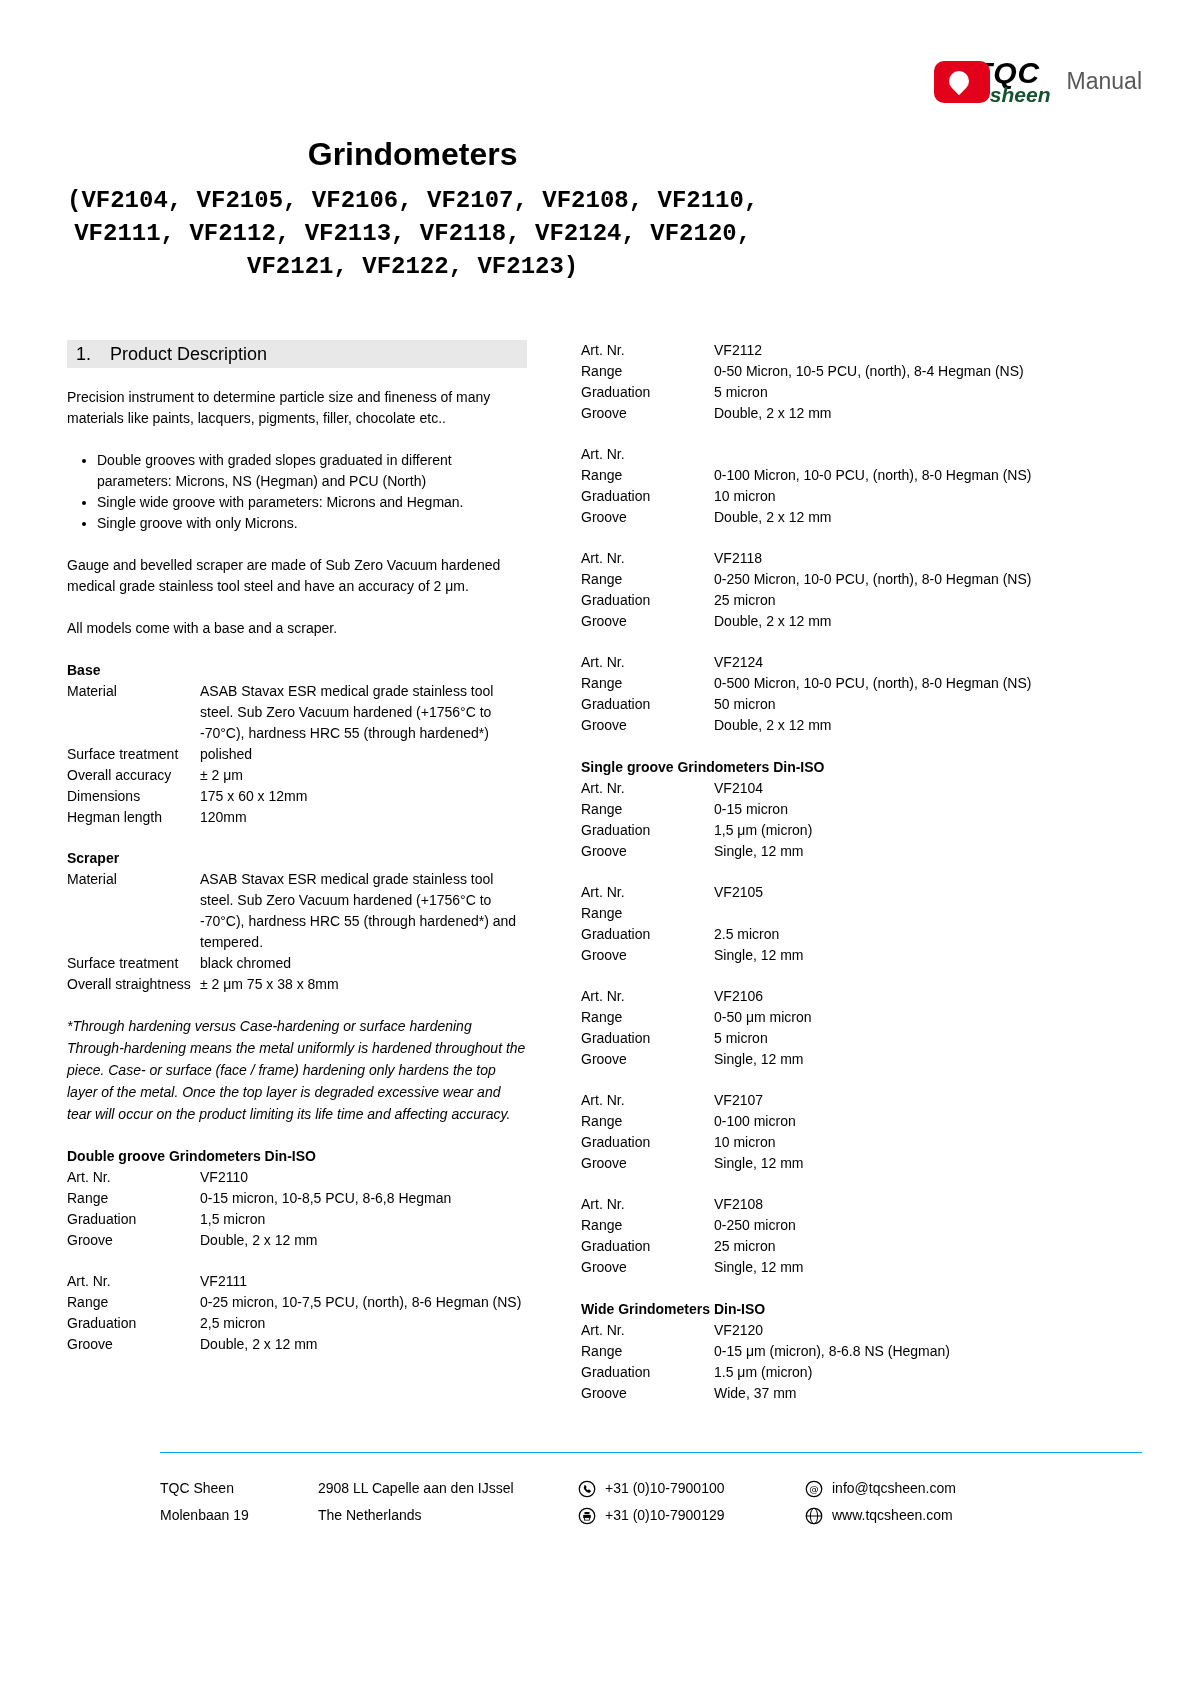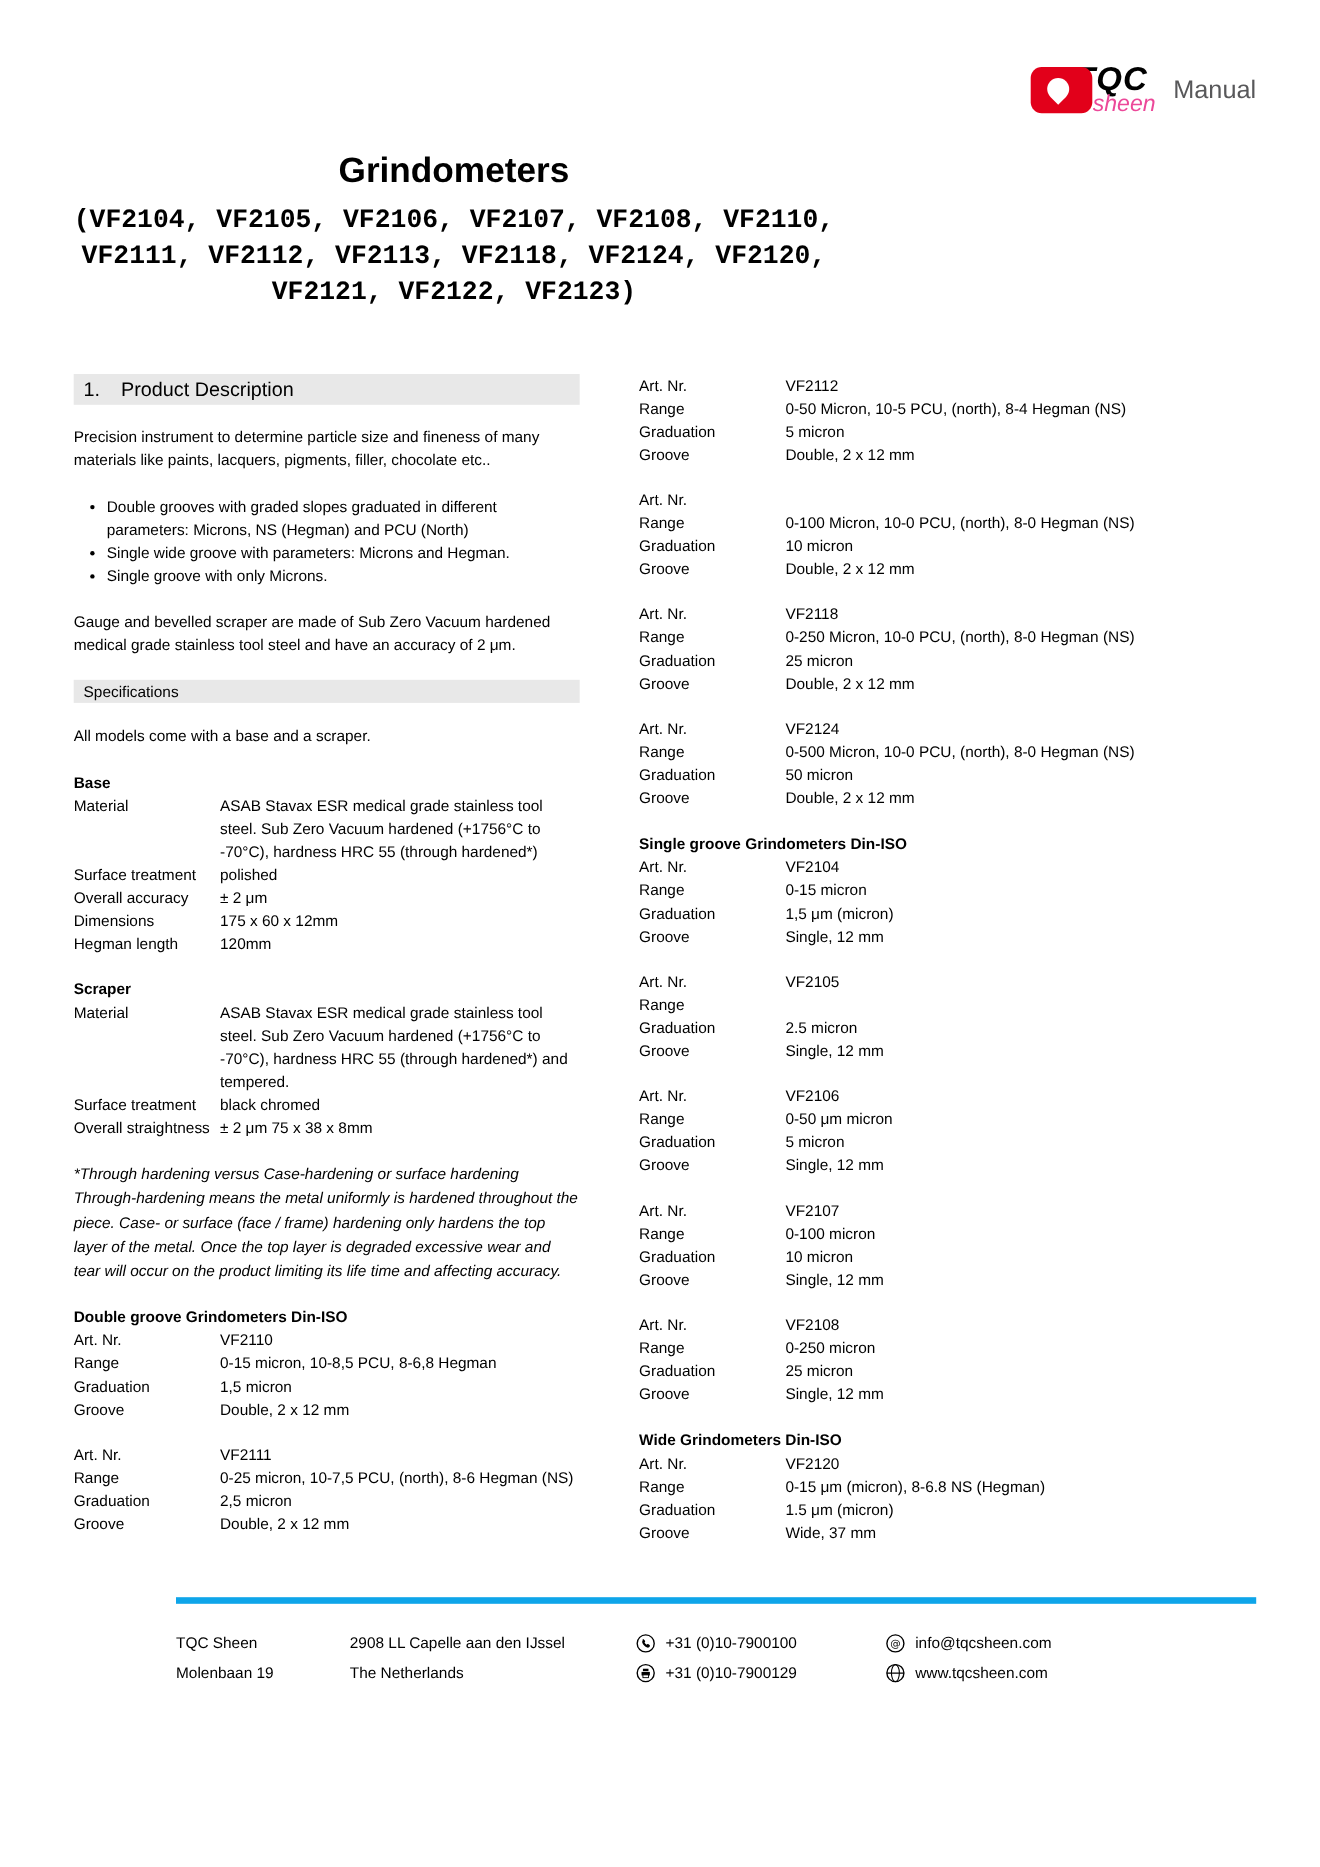--- a/index.html
+++ b/index.html
@@ -11,21 +11,21 @@
 
   
   .header { position:absolute; top:60px; right:58px; display:flex; align-items:center; }
   .logo { display:flex; align-items:center; }
   .logo-mark { width:56px; height:42px; background:#e2001a; border-radius:10px; position:relative; flex:0 0 56px; }
   .logo-comma { position:absolute; left:15px; top:10px; width:20px; height:20px; background:#fff;
     border-radius:50% 50% 0 50%; transform:rotate(45deg); }
   .logo-words { margin-left:-16px; display:flex; flex-direction:column; }
   .logo-tqc { font-size:30px; font-weight:bold; font-style:italic; letter-spacing:1px; line-height:26px; color:#000;
     text-shadow:-2px 0 0 #fff, 2px 0 0 #fff, 0 -2px 0 #fff, 0 2px 0 #fff, -2px -2px 0 #fff, 2px 2px 0 #fff; }
-  .logo-sheen { font-size:21px; font-weight:normal; font-style:italic; color:#ec4899; line-height:17px; margin-left:16px; }
+  .logo-sheen { font-size:21px; font-weight:bold; font-style:italic; color:#14532d; line-height:17px; margin-left:16px; }
   .manual { font-size:23px; color:#58585a; margin-left:16px; }
 
   
   .title-block { position:absolute; top:136px; left:67px;text-align:center; }
   .page-title { font-size:32px; font-weight:bold; margin:0 0 12px 0; line-height:36px; }
   .subtitle-line { font-size:24px; font-weight:bold; line-height:33px;font-family:Liberation Mono, monospace; }
 
   
   .columns { position:absolute; top:340px; left:67px; display:flex; gap:54px; }
   .col-left { width:460px; }
@@ -47,21 +47,21 @@
   .spec-value { flex:1; }
 
   .note { font-style:italic; line-height:22px; margin:20px 0 15px 0; }
 
   .article { margin-bottom:20px; }
   .group-heading { font-weight:bold; line-height:21px; margin:0; }
   .article-group { margin-top:21px; }
   .article-group.first { margin-top:0; }
 
   
-  .footer { position:absolute; left:160px; right:58px; top:1452px; border-top:6px solid #0ea5e9; padding-top:22px; display:flex; }
+  .footer { position:absolute; left:160px; right:58px; top:1452px; border-top:1px solid #0ea5e9; padding-top:22px; display:flex; }
   .f-col { line-height:27px; }
   .f-col1 { width:158px; }
   .f-col2 { width:260px; }
   .f-col3 { width:227px; }
   .f-col4 { flex:1; }
   .icon-line { display:flex; align-items:center; gap:9px; height:27px; }
   .icon { width:18px; height:18px; display:inline-block; }
   .icon svg { width:18px; height:18px; display:block; }
 </style>
 </head>
@@ -101,21 +101,20 @@
 
       <ul class="bullets">
 
         <li>Double grooves with graded slopes graduated in different parameters: Microns, NS (Hegman) and PCU (North)</li>
         <li>Single wide groove with parameters: Microns and Hegman.</li>
         <li>Single groove with only  Microns.</li>
       </ul>
 
       <p class="body">Gauge and bevelled scraper are made of Sub Zero Vacuum hardened medical grade stainless tool steel and have an accuracy of 2 μm.</p>
 
-      <div class="subbar">Specifications</div>
 
       <p class="body">All models come with a base and a scraper.</p>
 
       <div class="bold-heading first-heading">Base</div>
       <div>
 
           <div class="spec-row">
             <span class="spec-label">Material</span>
             <span class="spec-value">ASAB Stavax ESR medical grade stainless tool steel. Sub Zero Vacuum hardened (+1756°C  to -70°C), hardness HRC 55 (through hardened*)</span>
           </div>

